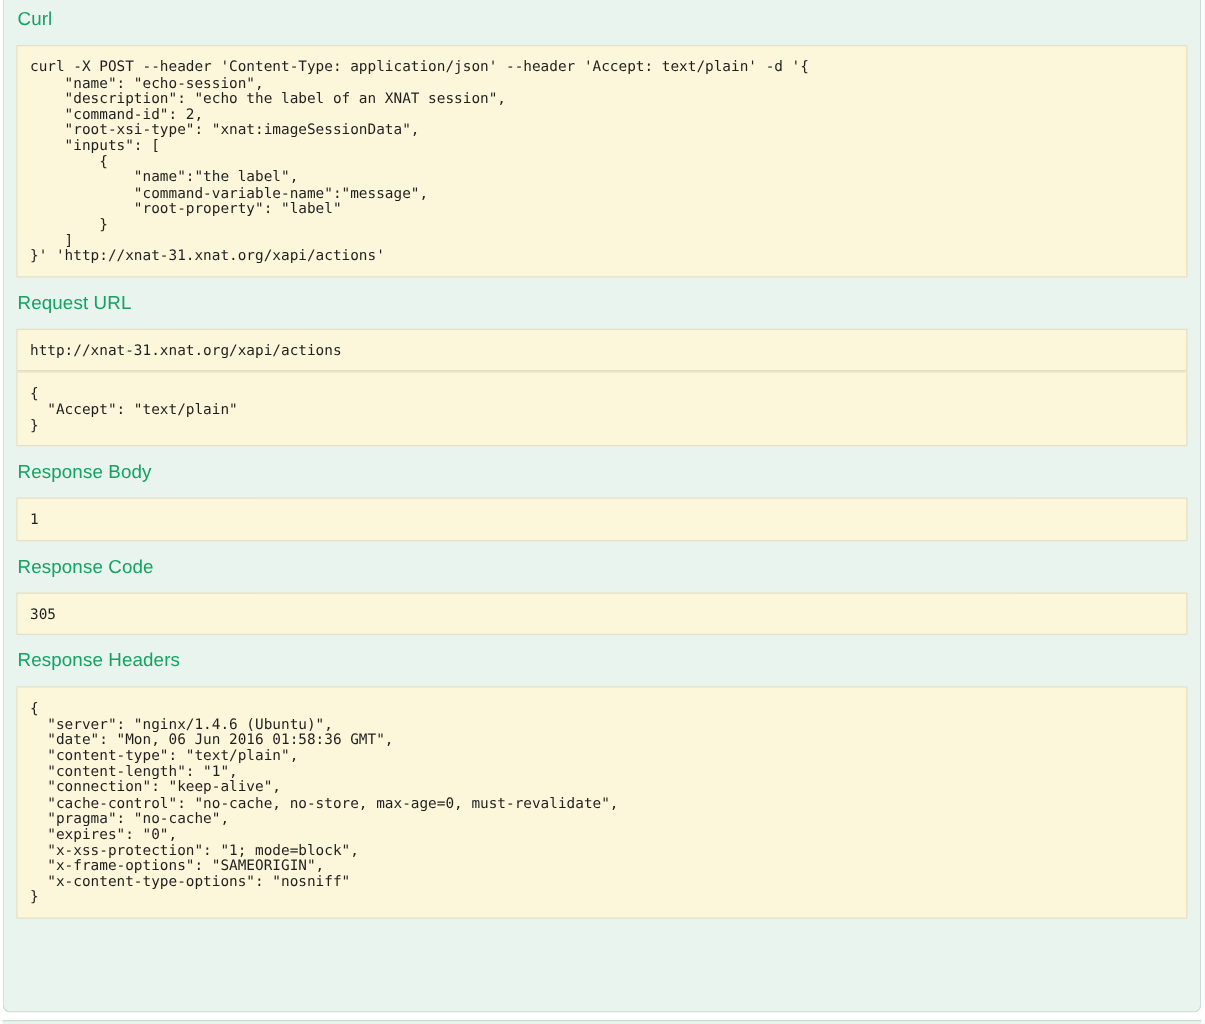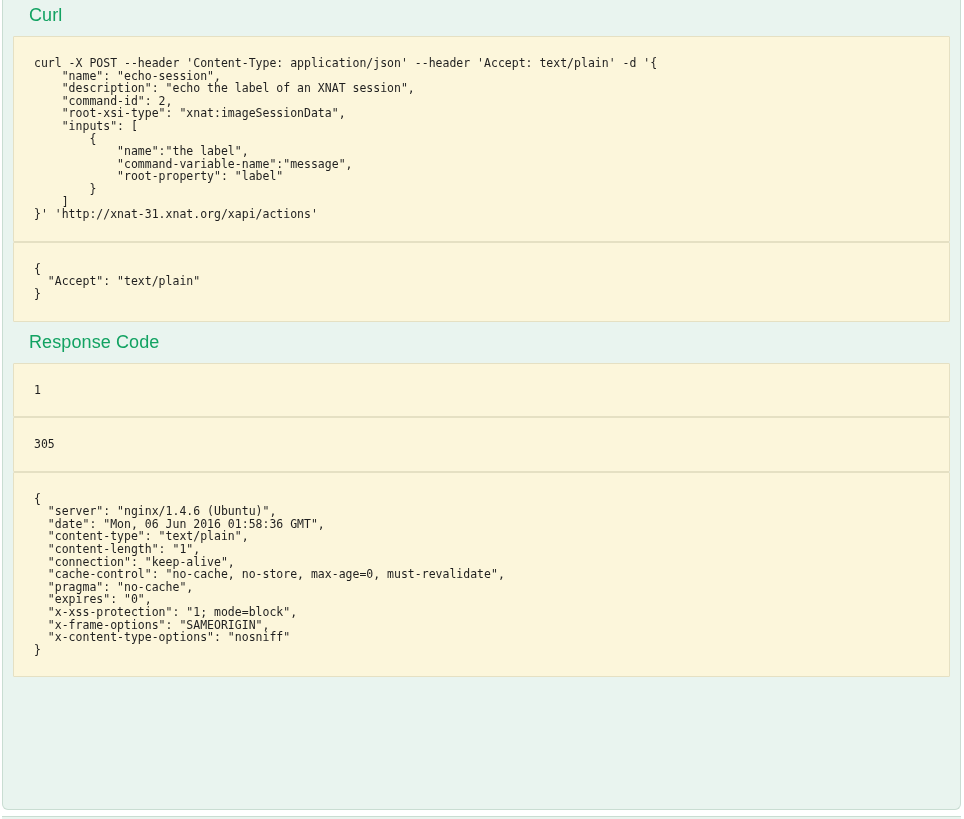--- a/index.html
+++ b/index.html
@@ -21,35 +21,35 @@
   .response-panel {
     margin: 0 3px 0 2px;
     background: var(--panel-bg);
     border: 1px solid var(--panel-border);
     border-top: none;
     border-radius: 0 0 6px 6px;
     padding: 0 10px 14px 10px;
     min-height: 810px;
   }
   .section-heading {
-    margin: 12px 16px;
+    margin: 12px 1px;
     padding: 0;
-    font-size: 18px;
+    font-size: 15px;
     line-height: 17px;
     font-weight: 500;
     color: var(--heading-green);
     letter-spacing: 0.1px;
   }
   .section:first-child .section-heading {
     margin-top: 0;
     padding-top: 7px;
   }
   .code-block {
     margin: 0;
-    padding: 20px;
+    padding: 10px;
     background: var(--code-bg);
     border: 1px solid var(--code-border);
     border-radius: 1px;
     font-family: "DejaVu Sans Mono", "Liberation Mono", monospace;
     font-size: 11.5px;
     line-height: 12.6px;
     color: var(--code-text);
     white-space: pre;
     overflow: hidden;
     max-width: 100%;
@@ -76,38 +76,44 @@
     "inputs": [
         {
             "name":"the label",
             "command-variable-name":"message",
             "root-property": "label"
         }
     ]
 }' 'http://xnat-31.xnat.org/xapi/actions'</pre>
   </div>
 
+  <div class="section">
+    <h4 class="section-heading">Request URL</h4>
+    <pre class="code-block">http://xnat-31.xnat.org/xapi/actions</pre>
+  </div>
 
   <div class="section">
     <pre class="code-block">{
   "Accept": "text/plain"
 }</pre>
   </div>
 
   <div class="section">
-    <h4 class="section-heading">Response Code</h4>
+    <h4 class="section-heading">Response Body</h4>
     <pre class="code-block">1
 </pre>
   </div>
 
   <div class="section">
+    <h4 class="section-heading">Response Code</h4>
     <pre class="code-block">305</pre>
   </div>
 
   <div class="section">
+    <h4 class="section-heading">Response Headers</h4>
     <pre class="code-block">{
   "server": "nginx/1.4.6 (Ubuntu)",
   "date": "Mon, 06 Jun 2016 01:58:36 GMT",
   "content-type": "text/plain",
   "content-length": "1",
   "connection": "keep-alive",
   "cache-control": "no-cache, no-store, max-age=0, must-revalidate",
   "pragma": "no-cache",
   "expires": "0",
   "x-xss-protection": "1; mode=block",

